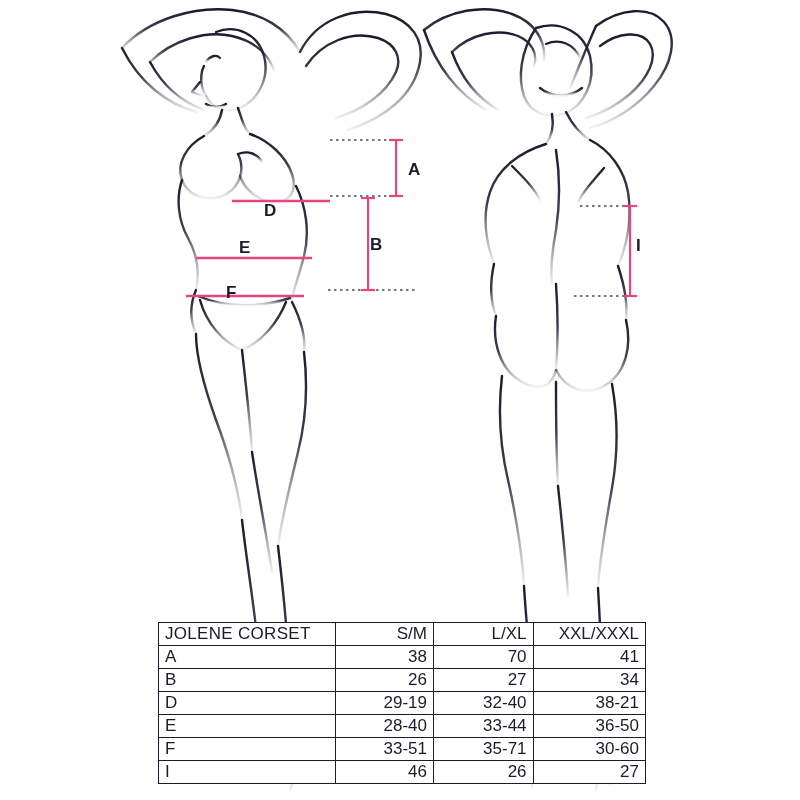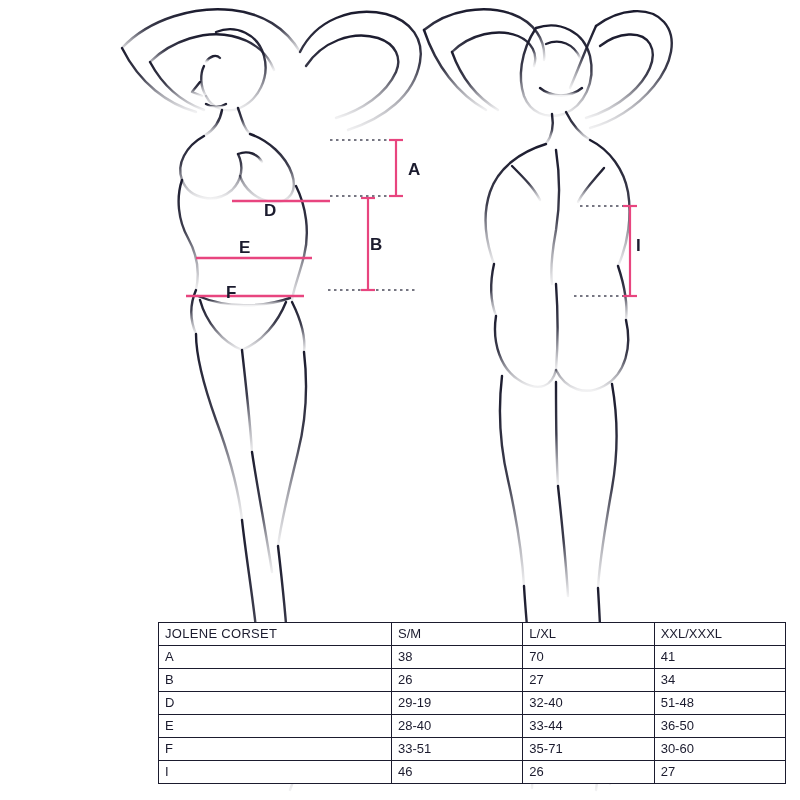--- a/index.html
+++ b/index.html
@@ -26,40 +26,40 @@
     font-size: 17px;
     font-weight: 700;
     color: #1b1b2e;
     letter-spacing: 0.2px;
   }
   
   #size-table {
     position: absolute;
     left: 158px;
     top: 622px;
-    width: 628px;
+    width: 488px;
     border-collapse: collapse;
     font-family: "Liberation Sans", sans-serif;
-    font-size: 13px;
+    font-size: 17px;
     color: #1b1b2e;
     background: #ffffff;
   }
   #size-table td {
     border: 1px solid #1b1b2e;
     height: 22px;
     padding: 0 6px;
     line-height: 22px;
   }
   #size-table td.c-name {
     width: 200px;
     text-align: left;
   }
   #size-table td.c-val {
     width: 107px;
-    text-align: left;
+    text-align: right;
   }
   #size-table tr.head td {
     font-weight: 400;
   }
   #size-table tr.head td.c-name {
     letter-spacing: 0.3px;
   }
 </style>
 </head>
 <body>
@@ -250,21 +250,21 @@
     <tr>
       <td class="c-name">B</td>
       <td class="c-val">26</td>
       <td class="c-val">27</td>
       <td class="c-val">34</td>
     </tr>
     <tr>
       <td class="c-name">D</td>
       <td class="c-val">29-19</td>
       <td class="c-val">32-40</td>
-      <td class="c-val">51-48</td>
+      <td class="c-val">38-21</td>
     </tr>
     <tr>
       <td class="c-name">E</td>
       <td class="c-val">28-40</td>
       <td class="c-val">33-44</td>
       <td class="c-val">36-50</td>
     </tr>
     <tr>
       <td class="c-name">F</td>
       <td class="c-val">33-51</td>

